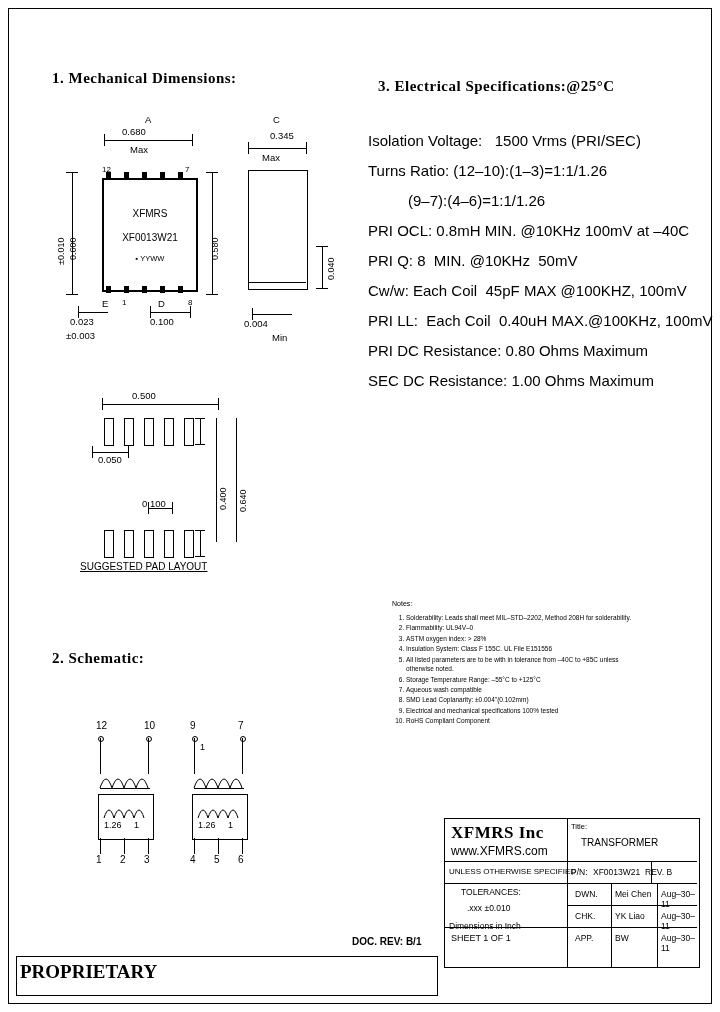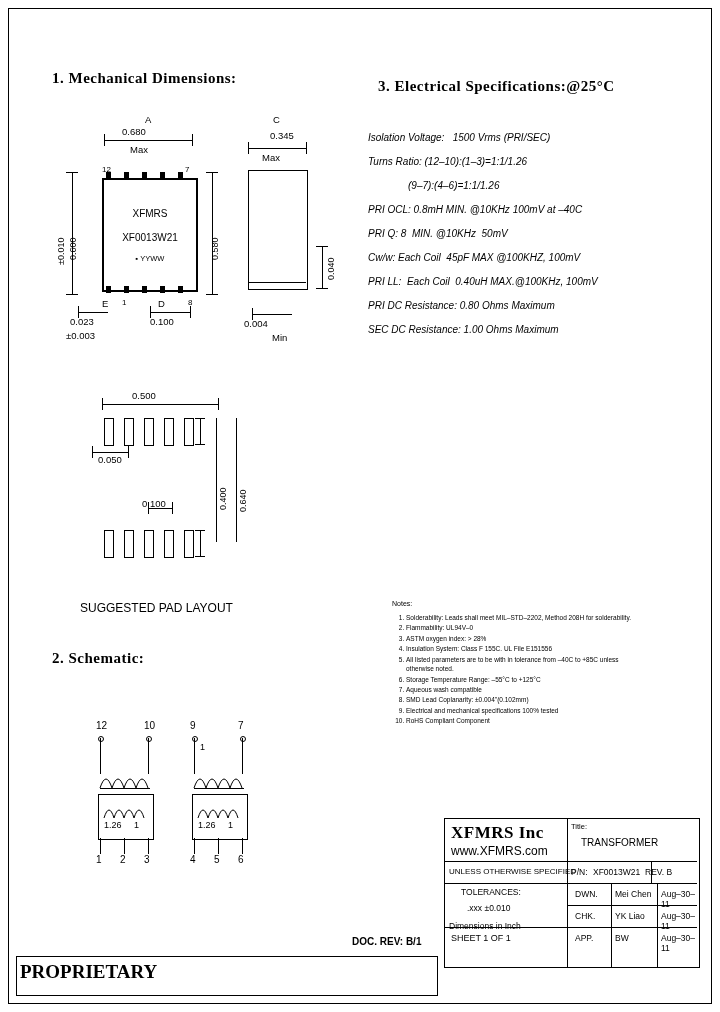--- a/index.html
+++ b/index.html
@@ -15,21 +15,21 @@
   .vline{width:1px;}
   .pkg{position:absolute;border:2.5px solid #000;background:#fff;}
   .pkgtxt{position:absolute;font-size:10px;font-family:"Liberation Sans",sans-serif;text-align:center;width:100%;}
   .lbl{position:absolute;font-size:9.5px;font-family:"Liberation Sans",sans-serif;white-space:pre;}
   .lblv{position:absolute;font-size:9.5px;font-family:"Liberation Sans",sans-serif;white-space:pre;transform-origin:0 0;transform:rotate(-90deg);}
   .pinv{position:absolute;background:#000;width:5px;height:7px;}
   .pad{position:absolute;border:1px solid #000;background:#fff;}
 
   
   .specs{position:absolute;left:368px;top:60px;width:330px;}
-  .specline{font-family:"Liberation Sans",sans-serif;font-size:10px;margin:0 0 13px 0;white-space:pre;font-style:italic;}
+  .specline{font-family:"Liberation Sans",sans-serif;font-size:15px;margin:0 0 13px 0;white-space:pre;}
   .specline.ind{margin-left:40px;}
 
   
   .notes{position:absolute;left:392px;top:600px;width:240px;font-family:"Liberation Sans",sans-serif;}
   .notes-h{font-size:7px;margin-bottom:6px;}
   .notes ol{margin:0;padding-left:14px;}
   .notes li{font-size:6.5px;line-height:1.45;margin-bottom:1px;}
 
   
   .schem{position:absolute;left:80px;top:720px;width:230px;height:160px;}
@@ -45,21 +45,21 @@
   .brand{position:absolute;left:6px;top:4px;}
   .brand .b1{font-family:"Liberation Serif",serif;font-weight:bold;font-size:17px;letter-spacing:.5px;}
   .brand .b2{font-size:12px;margin-top:1px;}
 
   
   .prop{position:absolute;left:16px;top:956px;width:420px;height:38px;border:1.5px solid #000;}
   .prop .pword{position:absolute;left:3px;top:4px;font-family:"Liberation Serif",serif;font-weight:bold;font-size:19px;letter-spacing:0px;}
   .prop .ptxt{position:absolute;left:148px;top:6px;font-family:"Liberation Sans",sans-serif;font-size:9px;line-height:1.5;width:265px;}
   .docrev{position:absolute;left:352px;top:936px;font-family:"Liberation Sans",sans-serif;font-size:10px;font-weight:bold;}
 
-  .padlayout-cap{position:absolute;left:80px;top:601px;font-family:"Liberation Sans",sans-serif;font-size:12px;}
+  .padlayout-cap{position:absolute;left:80px;top:561px;font-family:"Liberation Sans",sans-serif;font-size:10px;text-decoration:underline;}
 </style>
 </head>
 <body>
 
 <div class="sheet">
   <div class="frame"></div>
 
   <div class="sec-title" style="left:52px;top:70px;">1. Mechanical Dimensions:</div>
 
   <div class="mech">

